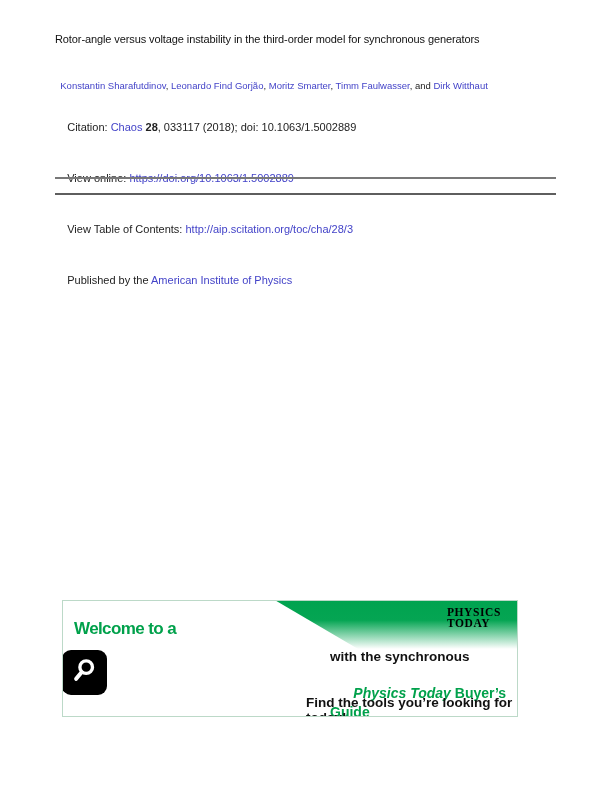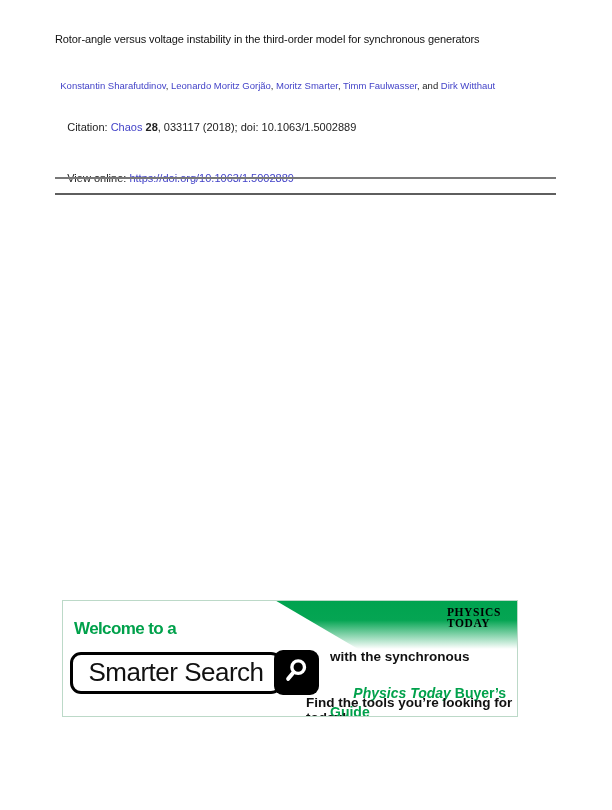--- a/index.html
+++ b/index.html
@@ -88,47 +88,52 @@
     position: absolute; left: 243px; top: 94px;
     font-size: 13.5px; font-weight: bold; color: #111;
   }
 </style>
 </head>
 <body>
 
 <div class="abs title">Rotor-angle versus voltage instability in the third-order model for synchronous generators</div>
 
 <div class="abs authors pre">
-  <span class="link">Konstantin Sharafutdinov</span><span>, </span><span class="link">Leonardo Moritz Gorjão</span><span>, </span><span class="link">Moritz Smarter</span><span>, </span><span class="link">Timm Faulwasser</span><span>, and </span><span class="link">Dirk Witthaut</span>
+  <span class="link">Konstantin Sharafutdinov</span><span>, </span><span class="link">Leonardo Find Gorjão</span><span>, </span><span class="link">Moritz Smarter</span><span>, </span><span class="link">Timm Faulwasser</span><span>, and </span><span class="link">Dirk Witthaut</span>
 </div>
 
 <div class="abs citation-block">
   <div class="line pre">
     <span>Citation: </span><span class="link">Chaos</span><span class="bold"> 28</span><span>, 033117 (2018); doi: 10.1063/1.5002889</span>
   </div>
   <div class="line pre">
     <span>View online: </span><span class="link">https://doi.org/10.1063/1.5002889</span>
+  </div>
+  <div class="line pre">
+    <span>View Table of Contents: </span><span class="link">http://aip.scitation.org/toc/cha/28/3</span>
+  </div>
+  <div class="line pre">
+    <span>Published by the </span><span class="link">American Institute of Physics</span>
   </div>
 </div>
 
 <div class="abs rule1"></div>
 <div class="abs rule2"></div>
 
 <div class="abs banner">
   <div class="banner-green"></div>
 
   <div class="pt-logo">
     <div>PHYSICS</div>
     <div>TODAY</div>
   </div>
 
   <div class="welcome">Welcome to a</div>
 
   <div class="search-row">
-    <div class="search-pill">Smarter Search</div>
     <div class="search-btn">
       <span>
         <svg width="27" height="27" viewBox="0 0 24 24">
           <circle cx="13.5" cy="9" r="5.6" fill="none" stroke="#ffffff" stroke-width="3"></circle>
           <line x1="9.4" y1="13.6" x2="4.6" y2="19.4" stroke="#ffffff" stroke-width="3.6" stroke-linecap="round"></line>
         </svg>
       </span>
     </div>
   </div>
 

